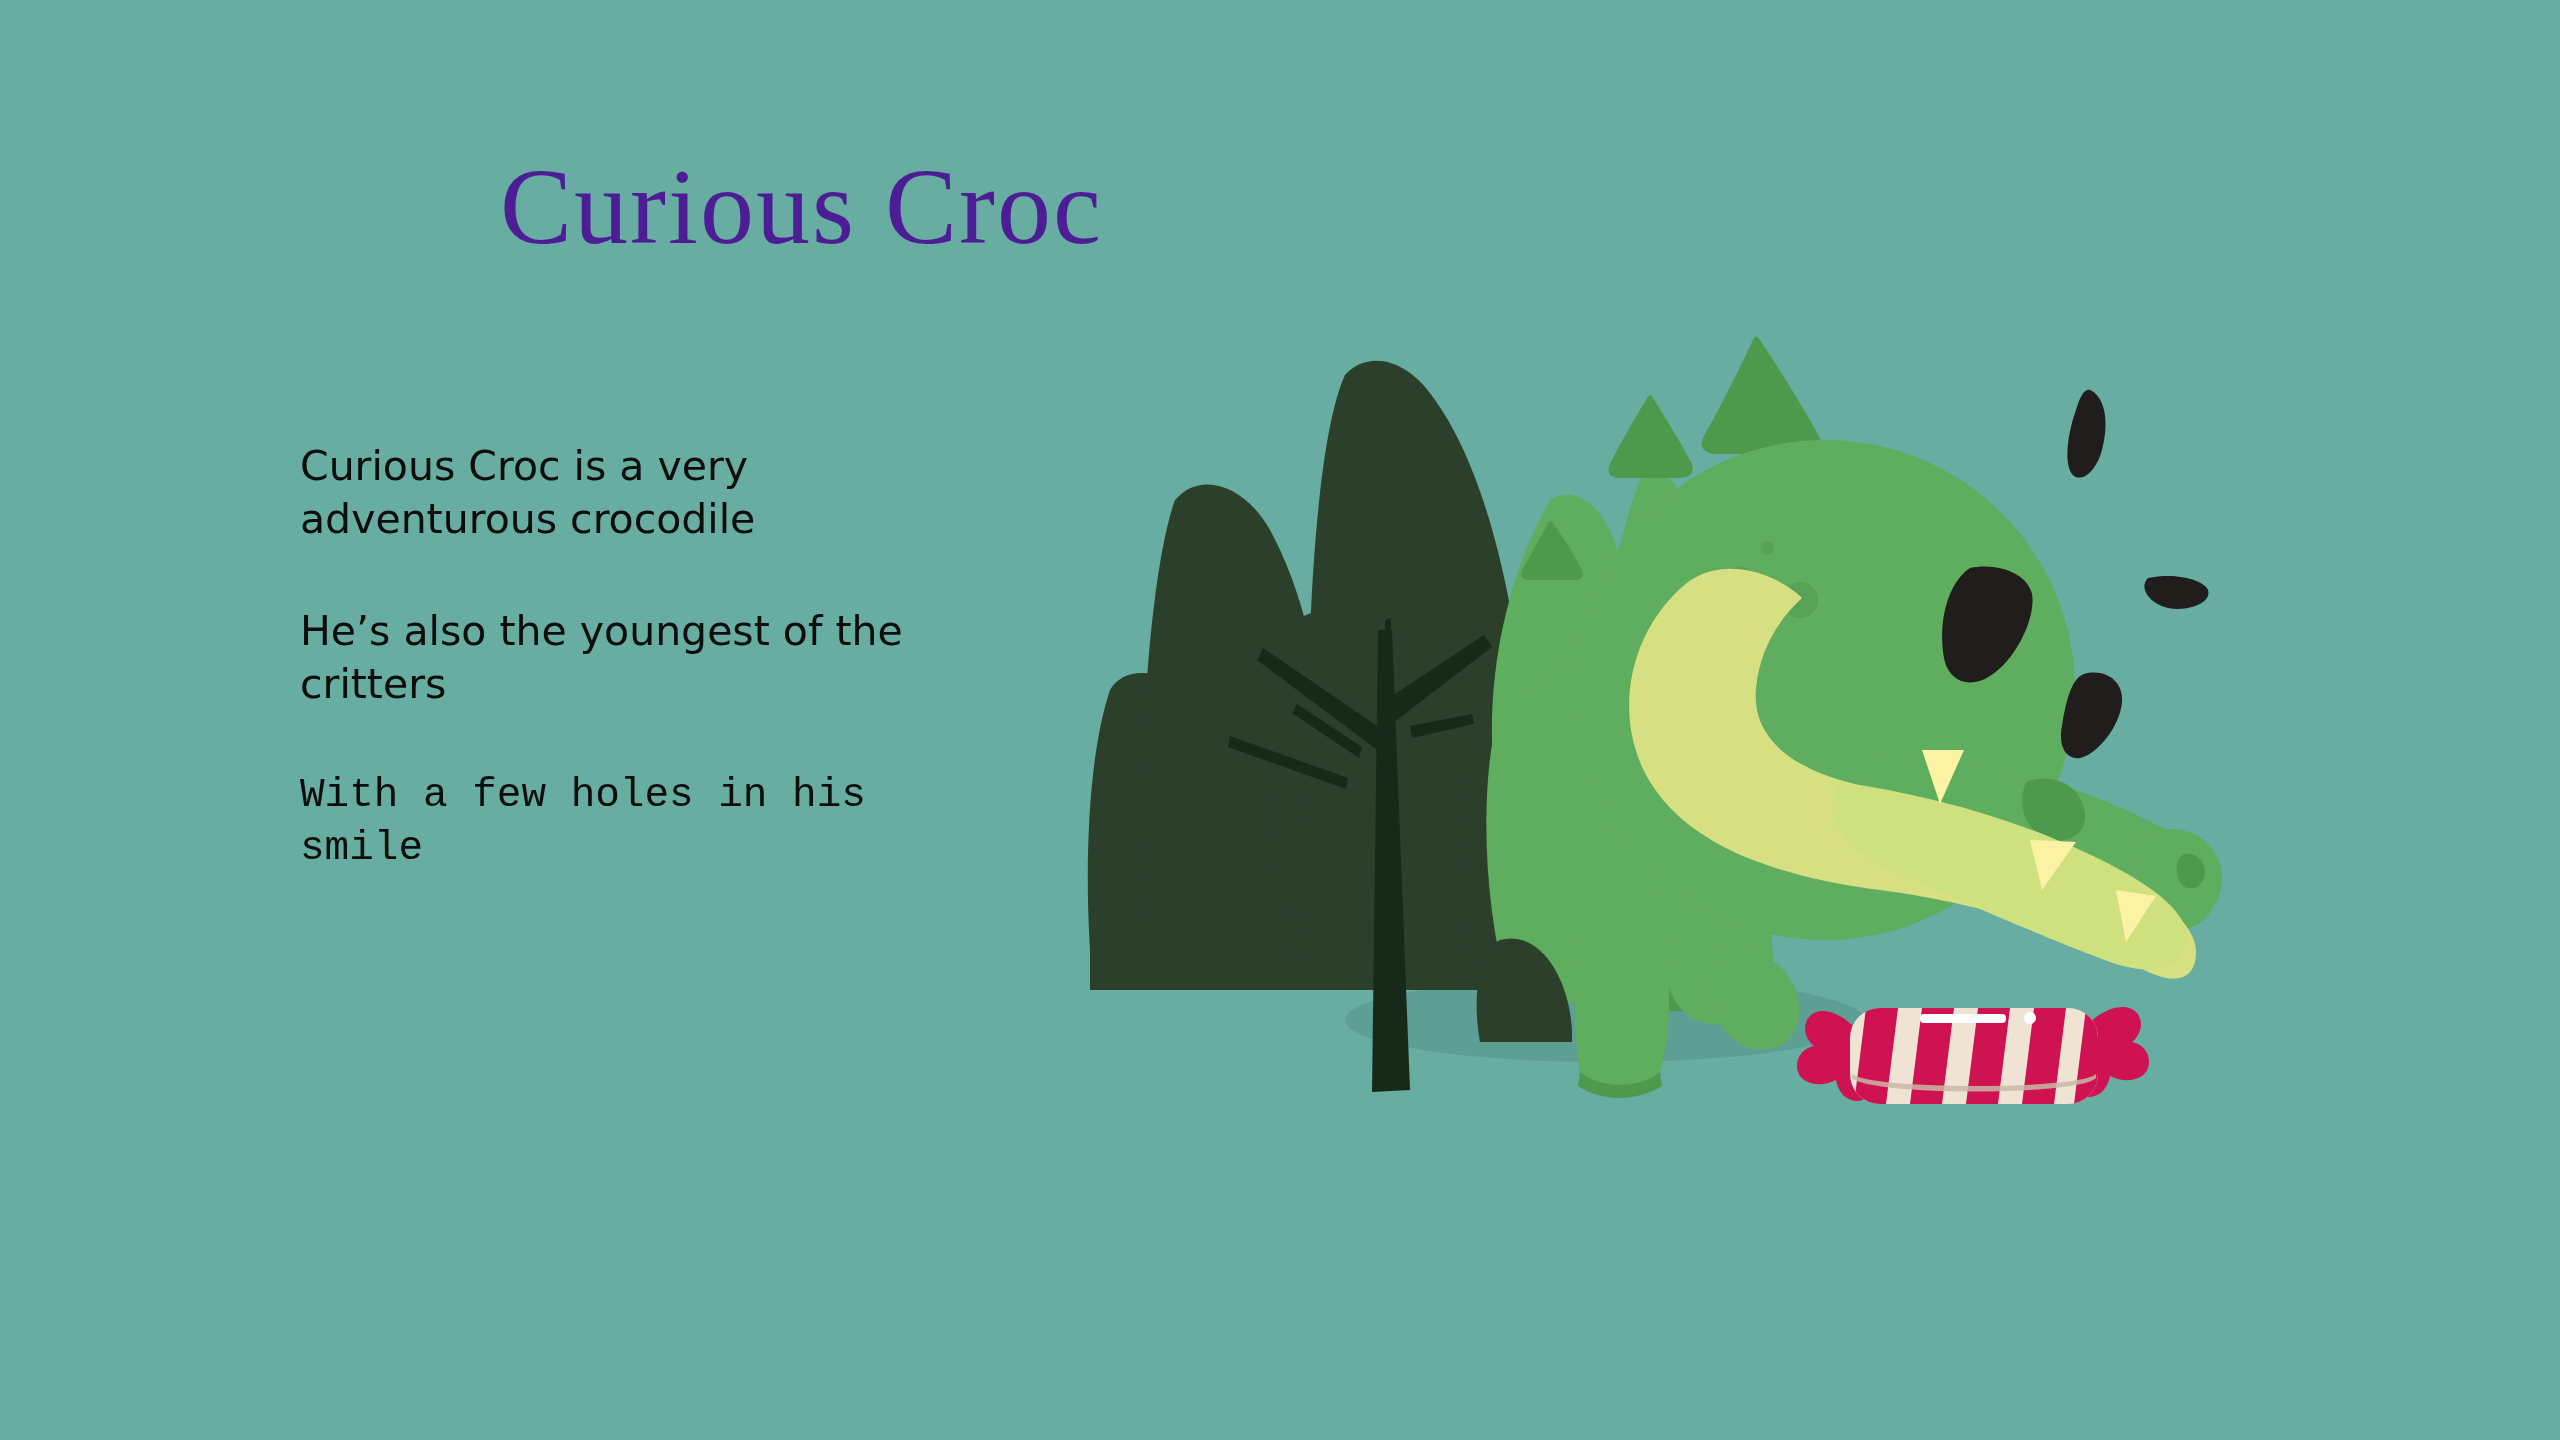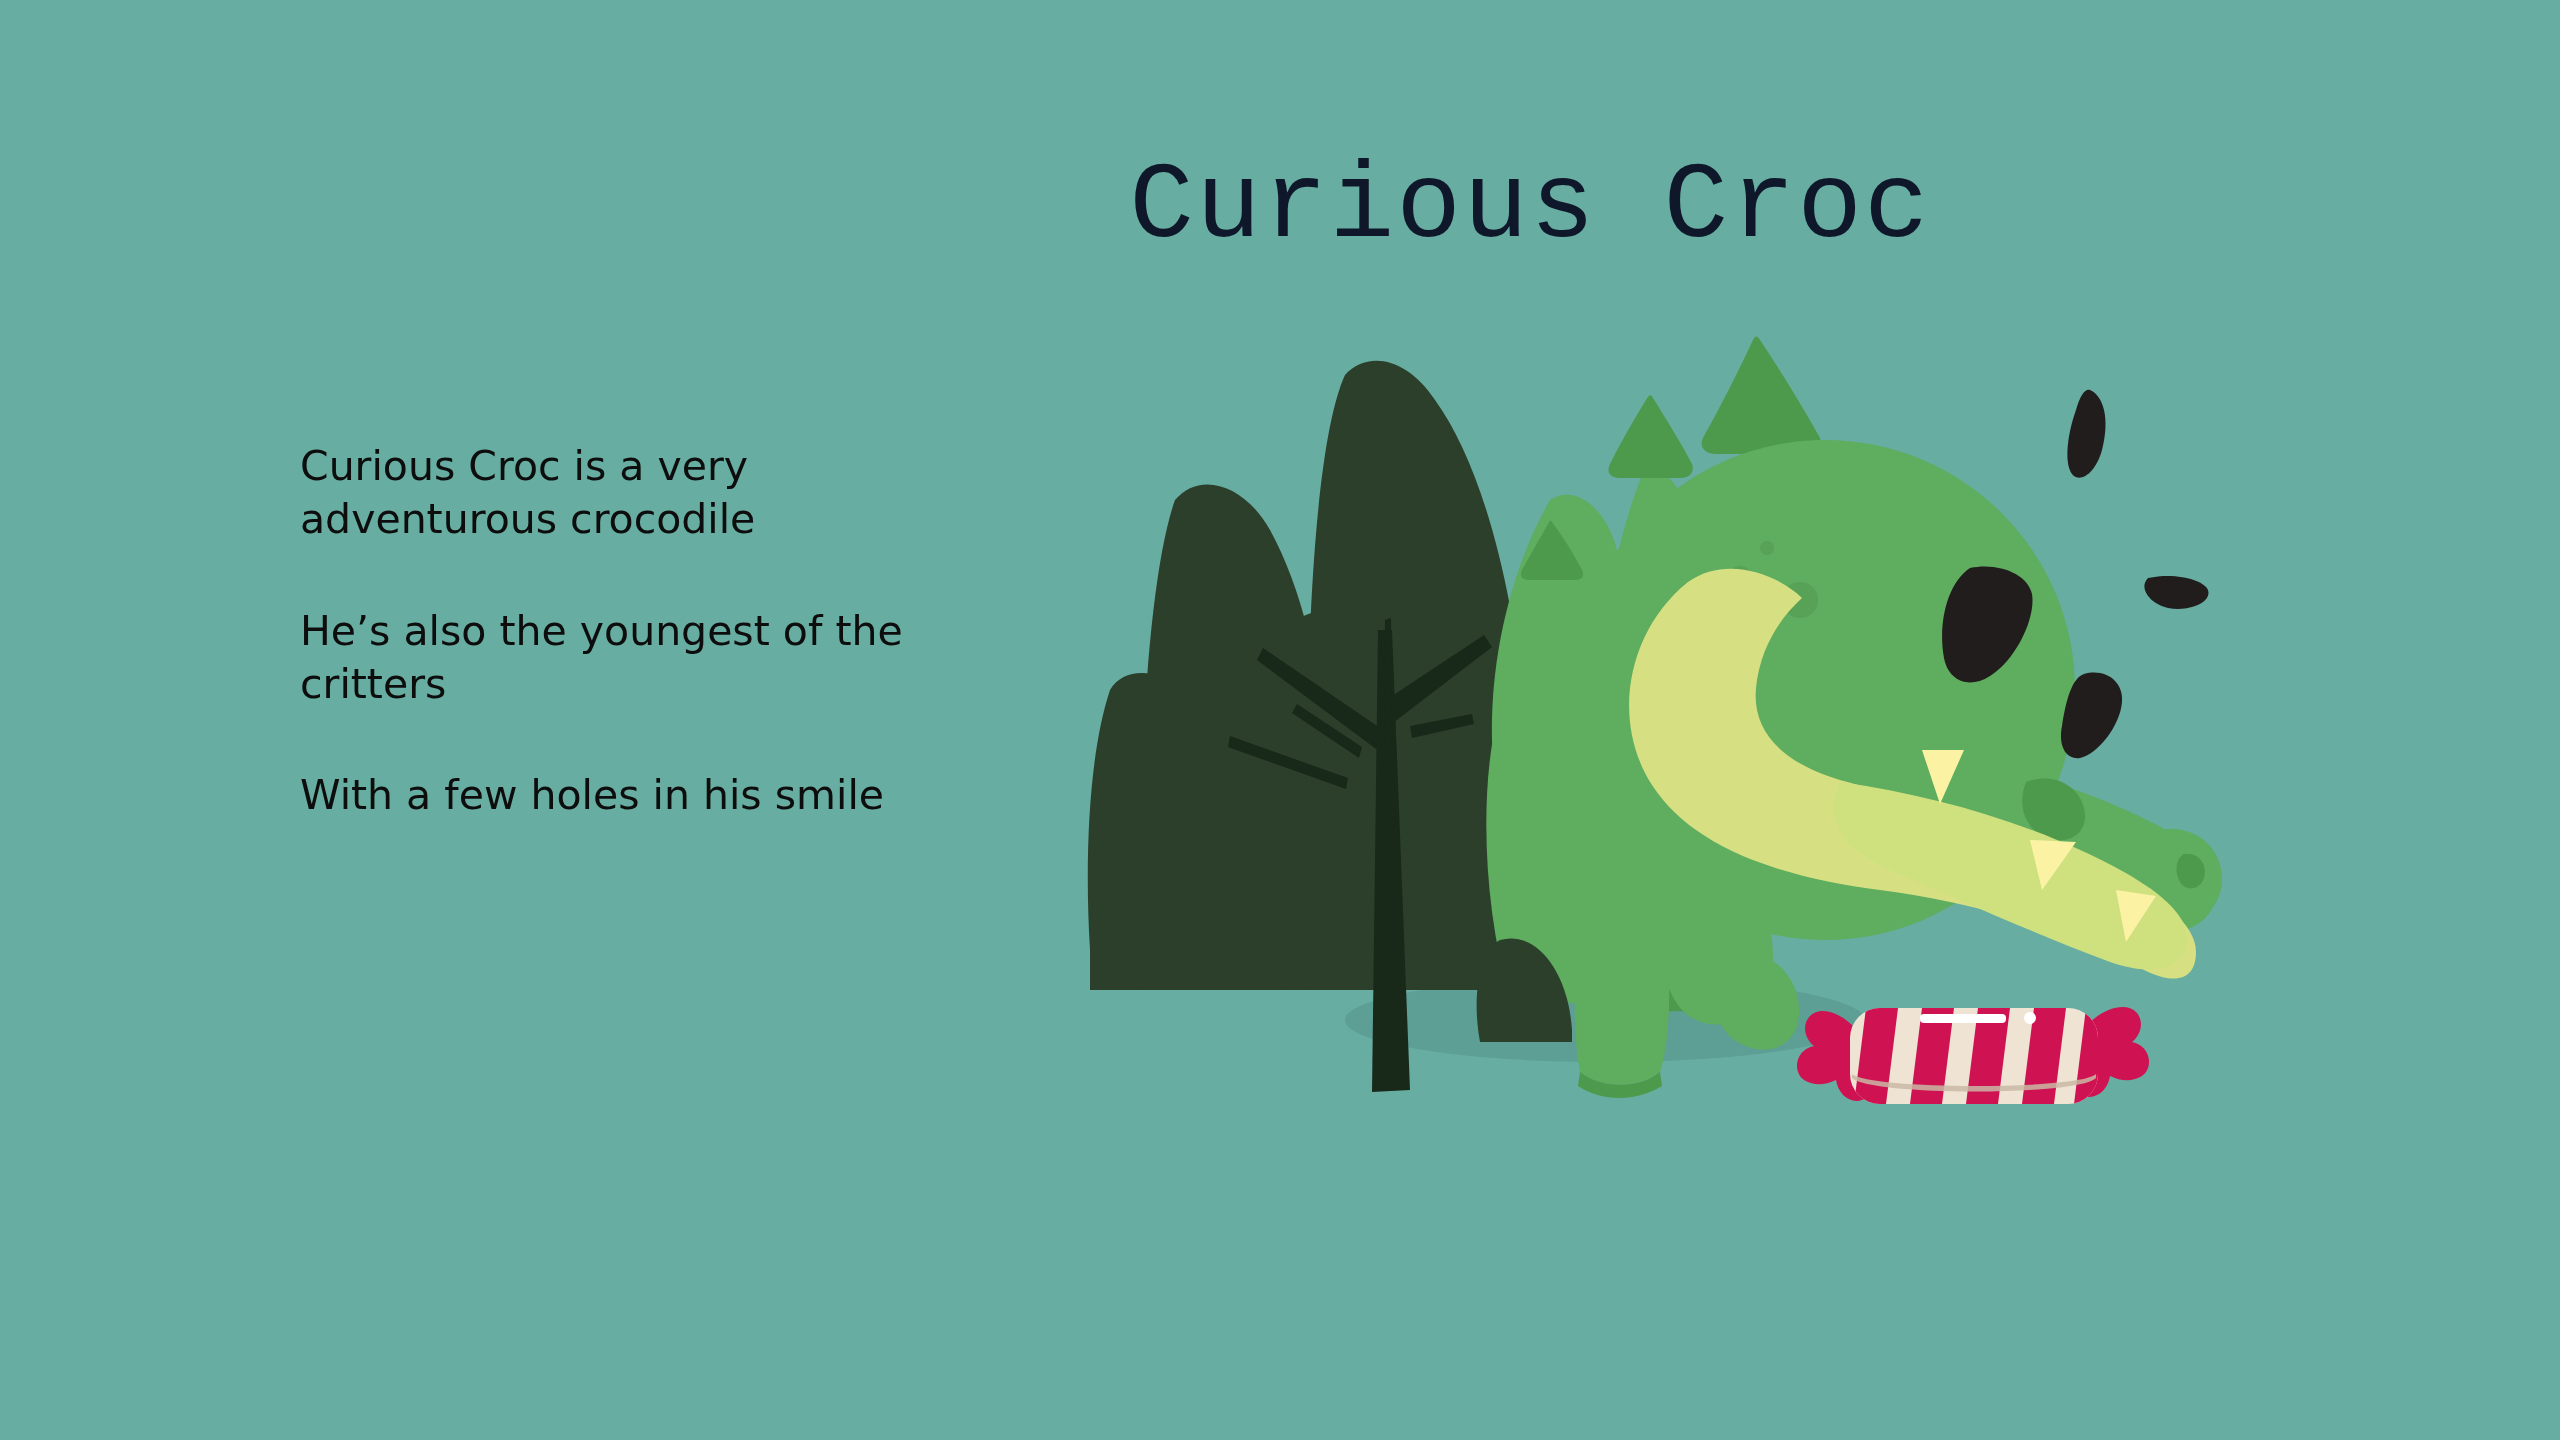--- a/index.html
+++ b/index.html
@@ -16,49 +16,49 @@
     overflow: hidden;
     font-family: "DejaVu Sans", sans-serif;
   }
 
   
   #title {
     position: absolute;
     left: 0;
     top: 148px;
     width: 2560px;
-    text-align: center;
+    text-align: left;
     padding-left: 500px;
     box-sizing: border-box;
-    font-family: Liberation Mono, monospace;
+    font-family: Liberation Serif, serif;
     font-size: 108px;
     font-weight: 500;
     letter-spacing: 2px;
-    color: #0f172a;
+    color: #4c1d95;
     line-height: 1.1;
     white-space: nowrap;
   }
 
   
   #copy {
     position: absolute;
     left: 300px;
     top: 440px;
     width: 660px;
     text-align: left;
     color: #0d0d0d;
     font-family: "DejaVu Sans", sans-serif;
     font-size: 41px;
     font-weight: 500;
     line-height: 1.30;
   }
   #copy p {
     margin: 0 0 58px 0;
   }
-  #copy p:last-child { margin-bottom: 0; }
+  #copy p:last-child { margin-bottom: 0; font-family: Liberation Mono, monospace; }
 
   
   #art {
     position: absolute;
     left: 1080px;
     top: 330px;
     width: 1400px;
     height: 900px;
   }
   #art svg { display: block; width: 100%; height: 100%; }

